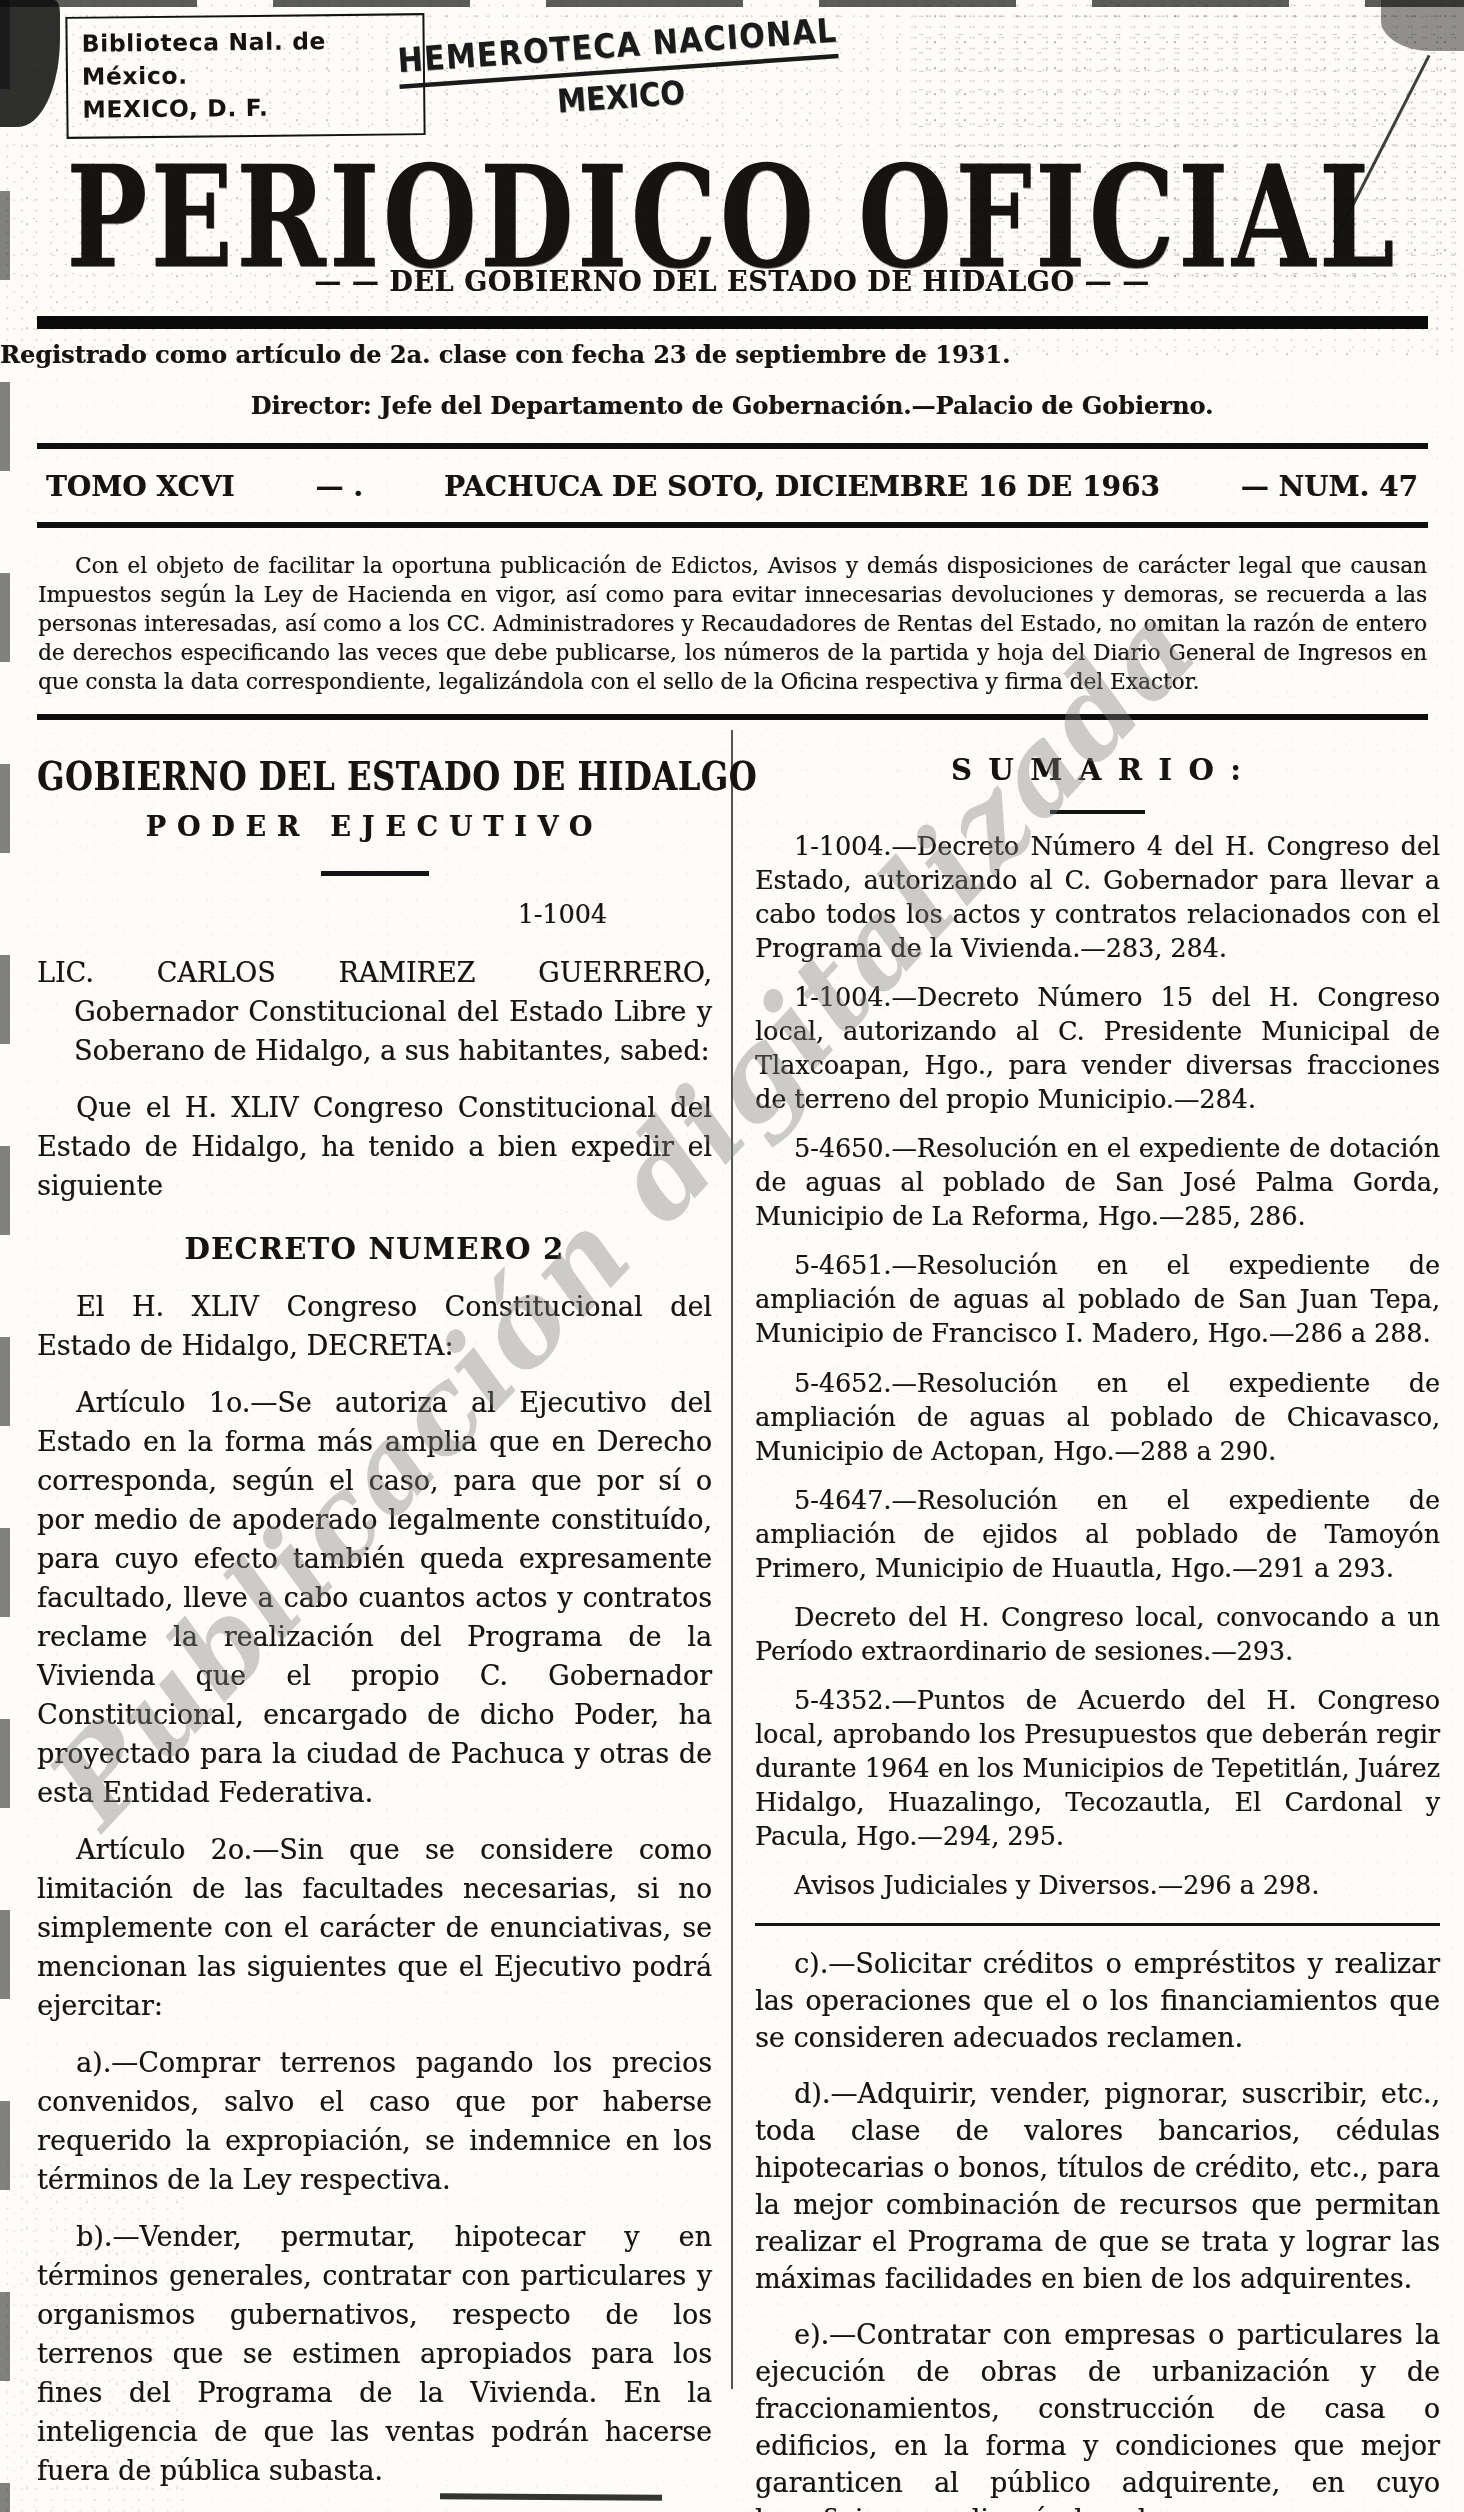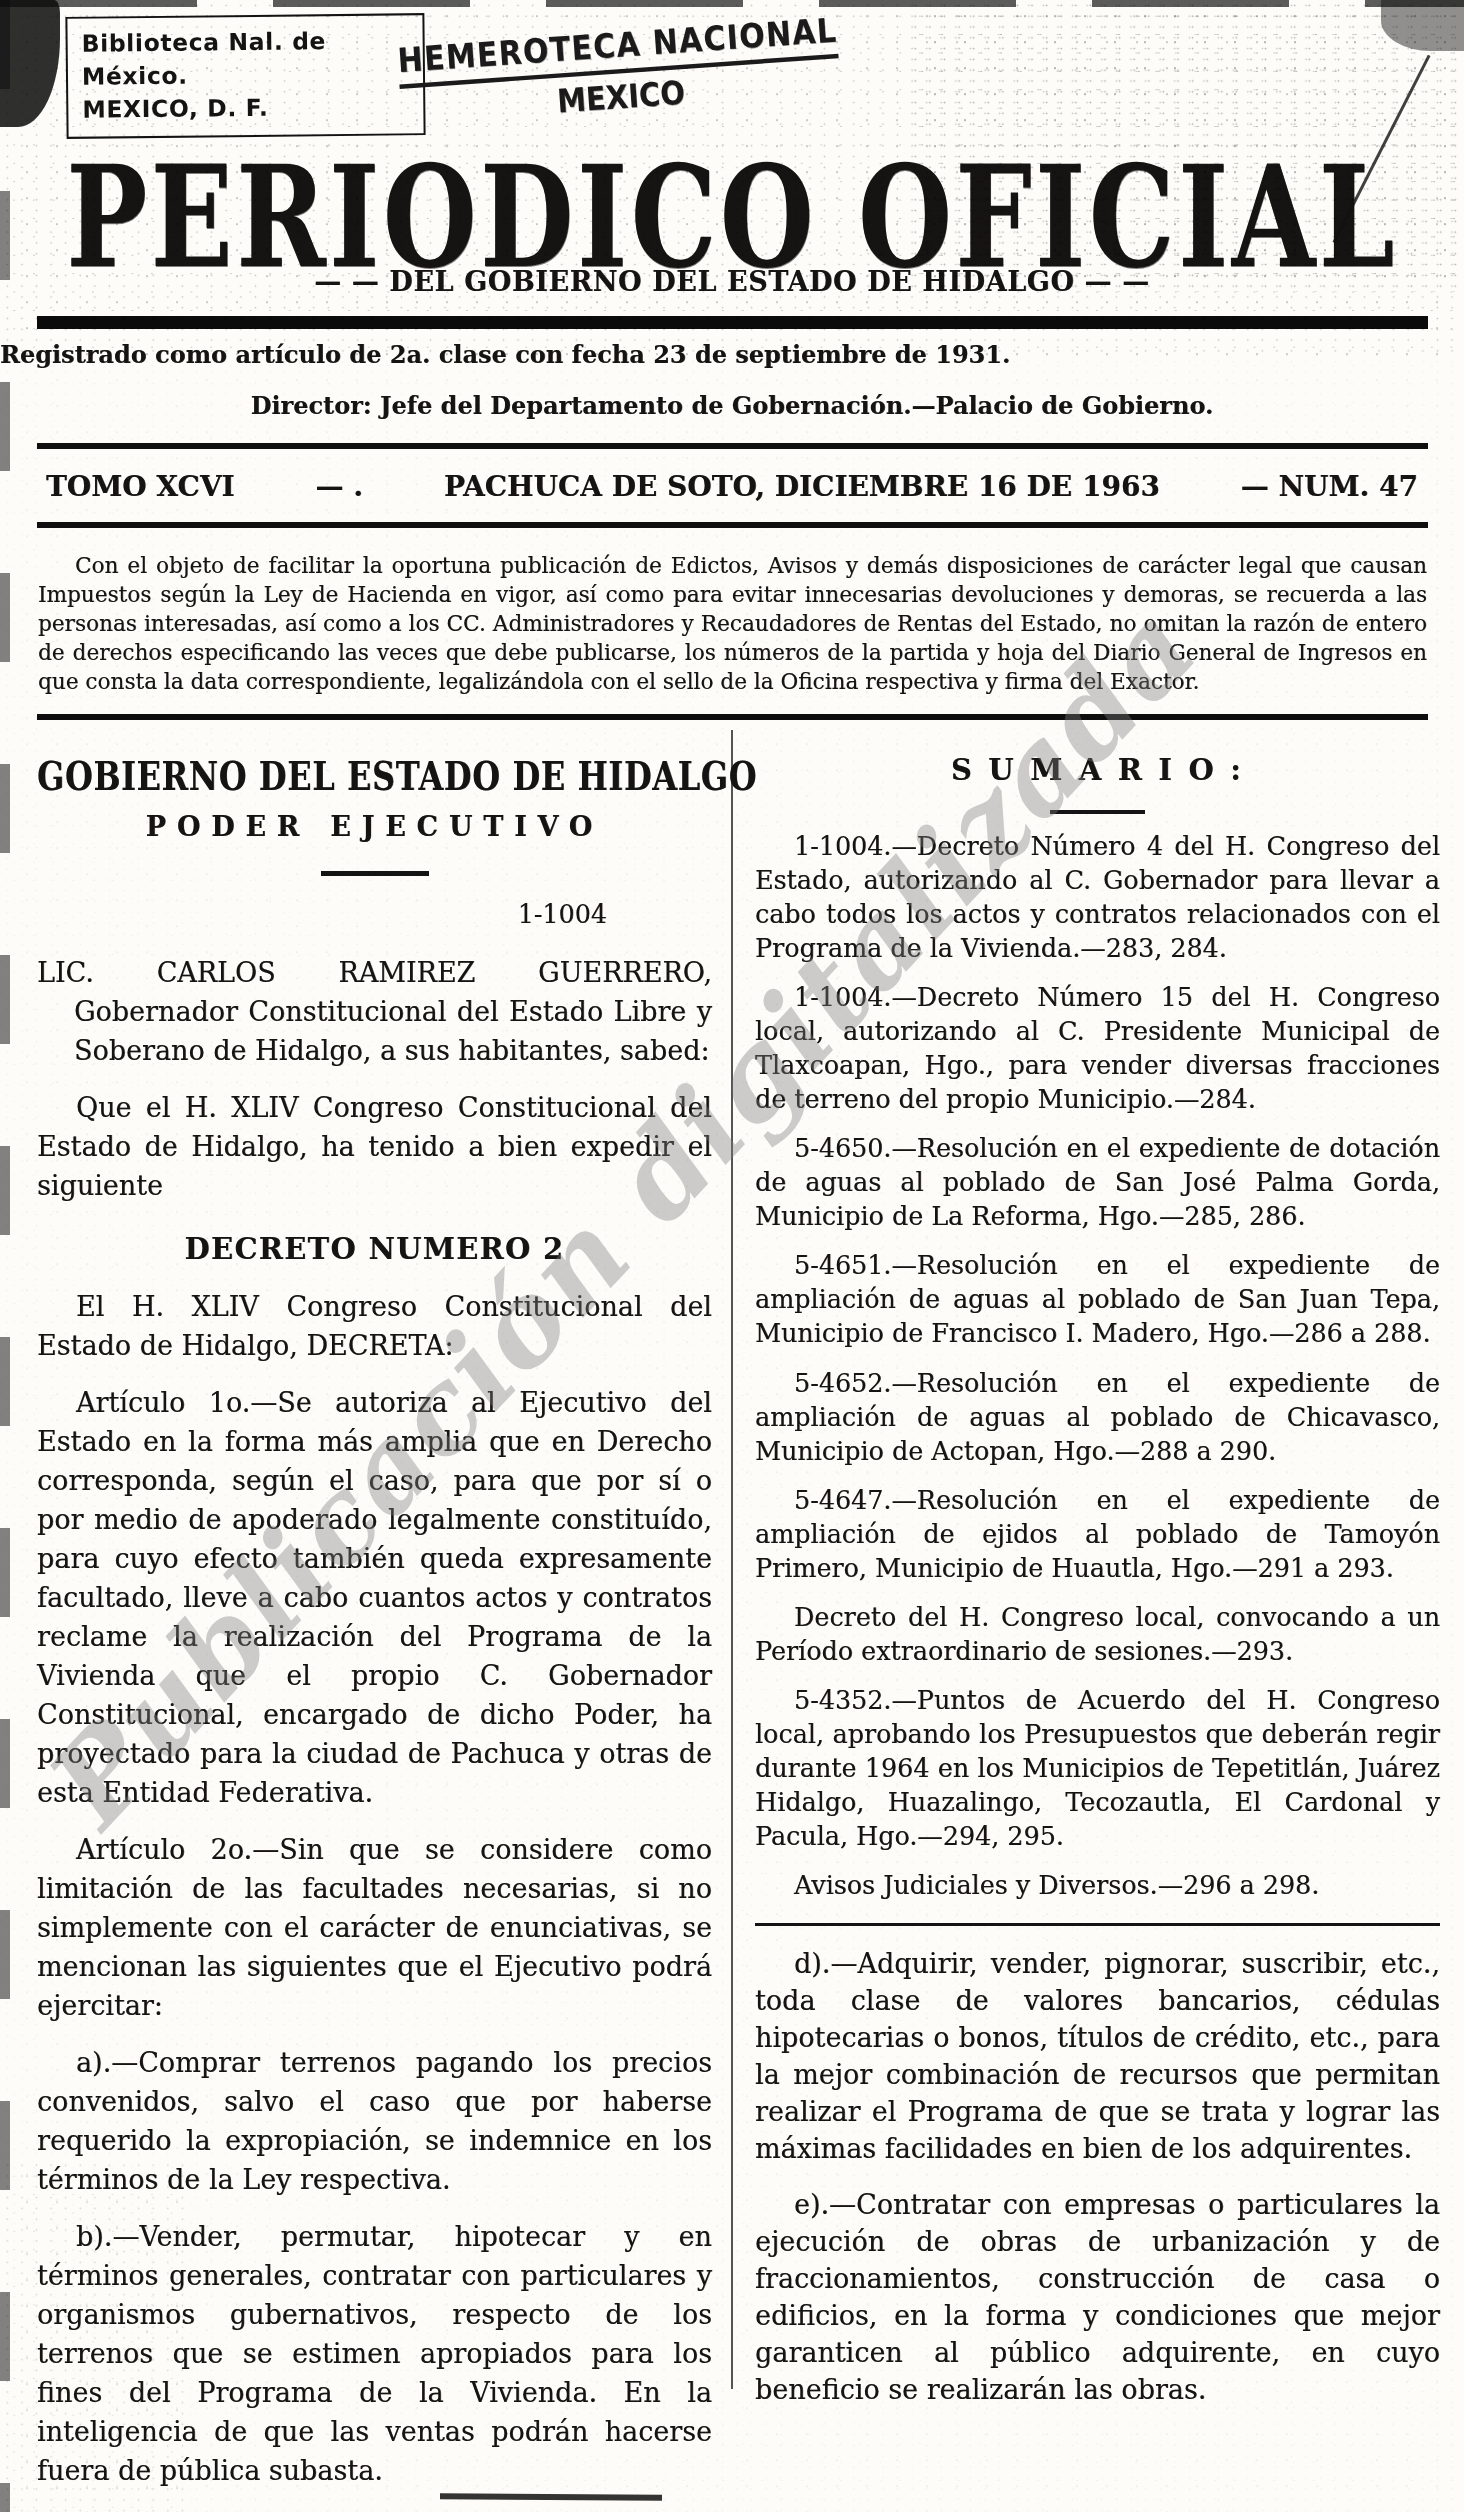--- a/index.html
+++ b/index.html
@@ -156,19 +156,20 @@
     <p class="entry ink">1-1004.—Decreto Número 4 del H. Congreso del Estado, autorizando al C. Gobernador para llevar a cabo todos los actos y contratos relacionados con el Programa de la Vivienda.—283, 284.</p>
     <p class="entry ink">1-1004.—Decreto Número 15 del H. Congreso local, autorizando al C. Presidente Municipal de Tlaxcoapan, Hgo., para vender diversas fracciones de terreno del propio Municipio.—284.</p>
     <p class="entry ink">5-4650.—Resolución en el expediente de dotación de aguas al poblado de San José Palma Gorda, Municipio de La Reforma, Hgo.—285, 286.</p>
     <p class="entry ink">5-4651.—Resolución en el expediente de ampliación de aguas al poblado de San Juan Tepa, Municipio de Francisco I. Madero, Hgo.—286 a 288.</p>
     <p class="entry ink">5-4652.—Resolución en el expediente de ampliación de aguas al poblado de Chicavasco, Municipio de Actopan, Hgo.—288 a 290.</p>
     <p class="entry ink">5-4647.—Resolución en el expediente de ampliación de ejidos al poblado de Tamoyón Primero, Municipio de Huautla, Hgo.—291 a 293.</p>
     <p class="entry ink">Decreto del H. Congreso local, convocando a un Período extraordinario de sesiones.—293.</p>
     <p class="entry ink">5-4352.—Puntos de Acuerdo del H. Congreso local, aprobando los Presupuestos que deberán regir durante 1964 en los Municipios de Tepetitlán, Juárez Hidalgo, Huazalingo, Tecozautla, El Cardonal y Pacula, Hgo.—294, 295.</p>
     <p class="entry ink">Avisos Judiciales y Diversos.—296 a 298.</p>
     <div class="sum-end-rule"></div>
+    <p class="cont ink">c).—Solicitar créditos o empréstitos y realizar las operaciones que el o los financiamientos que se consideren adecuados reclamen.</p>
     <p class="cont ink">d).—Adquirir, vender, pignorar, suscribir, etc., toda clase de valores bancarios, cédulas hipotecarias o bonos, títulos de crédito, etc., para la mejor combinación de recursos que permitan realizar el Programa de que se trata y lograr las máximas facilidades en bien de los adquirentes.</p>
     <p class="cont ink">e).—Contratar con empresas o particulares la ejecución de obras de urbanización y de fraccionamientos, construcción de casa o edificios, en la forma y condiciones que mejor garanticen al público adquirente, en cuyo beneficio se realizarán las obras.</p>
   </section>
 
   <div class="watermark">Publicación digitalizada</div>
 </div>
 
 
 </body></html>

